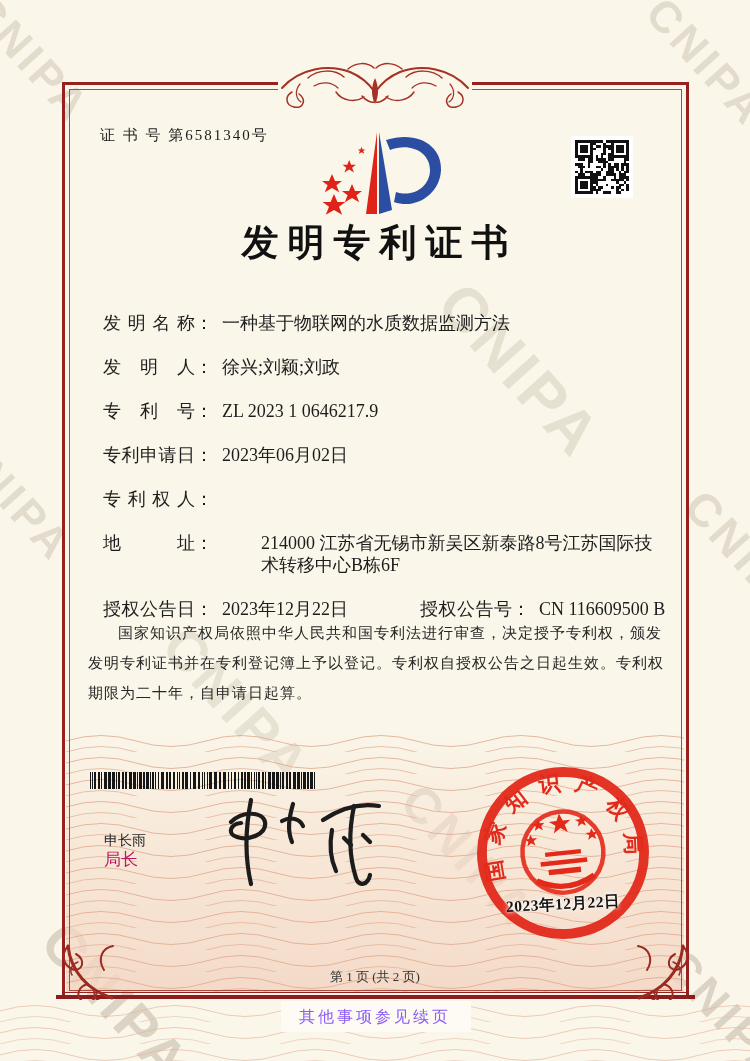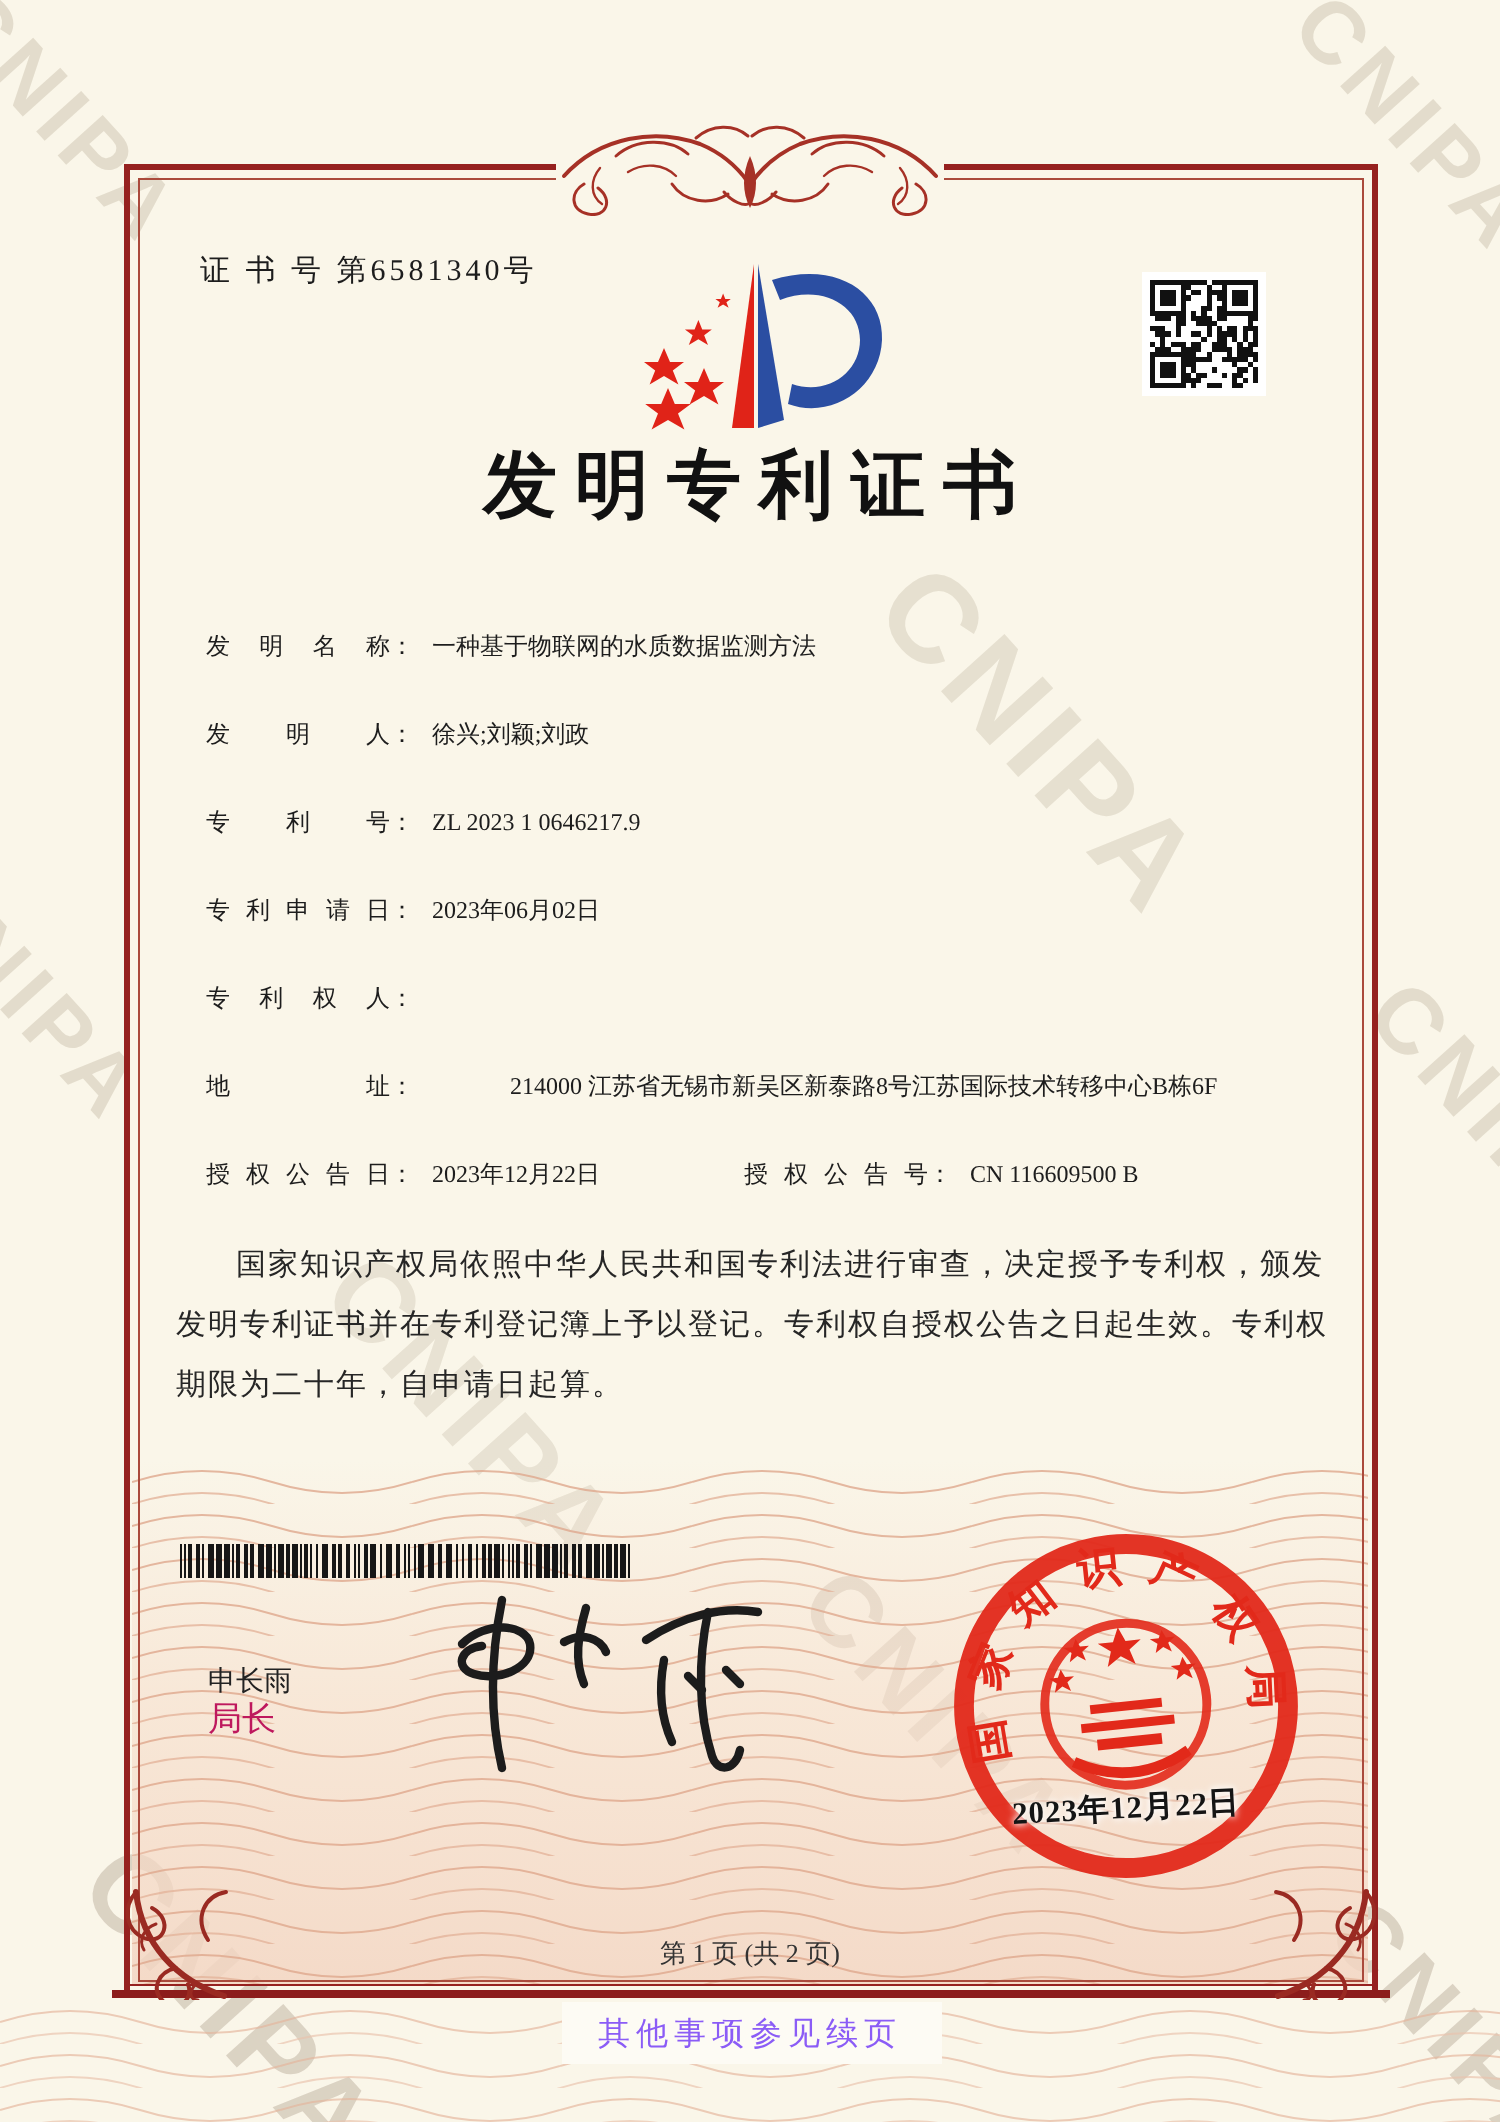--- a/index.html
+++ b/index.html
@@ -33,21 +33,21 @@
   .bottom-rule-thick{position:absolute; left:56px; top:995px; width:639px; height:4px; background:#8c1d1c;}
   .ornament{position:absolute;}
   
   .cert-no{position:absolute; left:100px; top:126px; font-size:15px; letter-spacing:2px;}
   .logo{position:absolute; left:306px; top:128px;}
   .qr-wrap{position:absolute; left:571px; top:136px; width:62px; height:62px; background:#fff;
     display:flex; align-items:center; justify-content:center;}
   .title{position:absolute; left:0; top:218px; width:750px; text-align:center;
     font-size:37px; font-weight:700; letter-spacing:9px; text-indent:9px; color:#111;}
   
-  .fields{position:absolute; left:103px; top:312px; width:566px; font-size:12px;}
+  .fields{position:absolute; left:103px; top:312px; width:566px; font-size:18px;}
   .frow{display:flex; align-items:flex-start; line-height:22px; margin-bottom:22px;}
   .flabel{display:inline-block; width:92px; text-align:justify; text-align-last:justify; flex:0 0 92px;}
   .fcolon{flex:0 0 auto;}
   .fvalue{margin-left:9px;}
   .fvalue.addr{width:398px; line-height:22px;margin-left:48px;}
   .fpair2{margin-left:72px; display:flex;}
   
   .legal{position:absolute; left:88px; top:618px; width:578px; font-size:15px;
     line-height:30px; letter-spacing:1px; color:#262626;}
   .legal p{margin:0 0 6px 0; text-indent:2em;}

